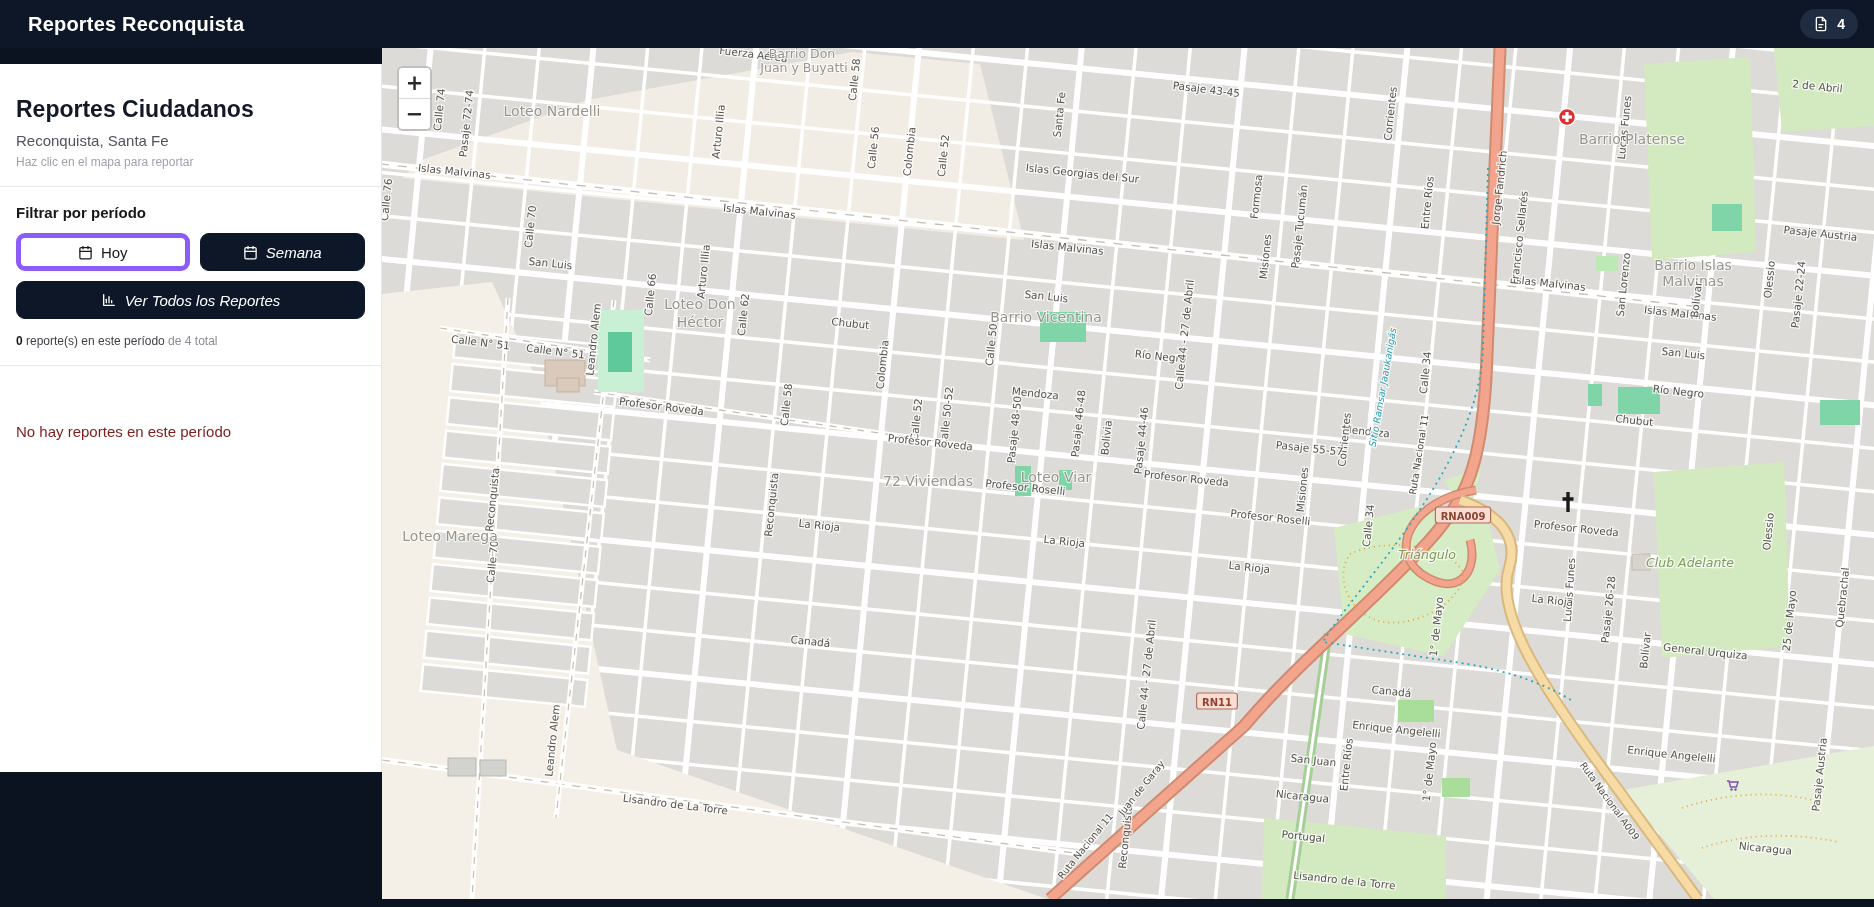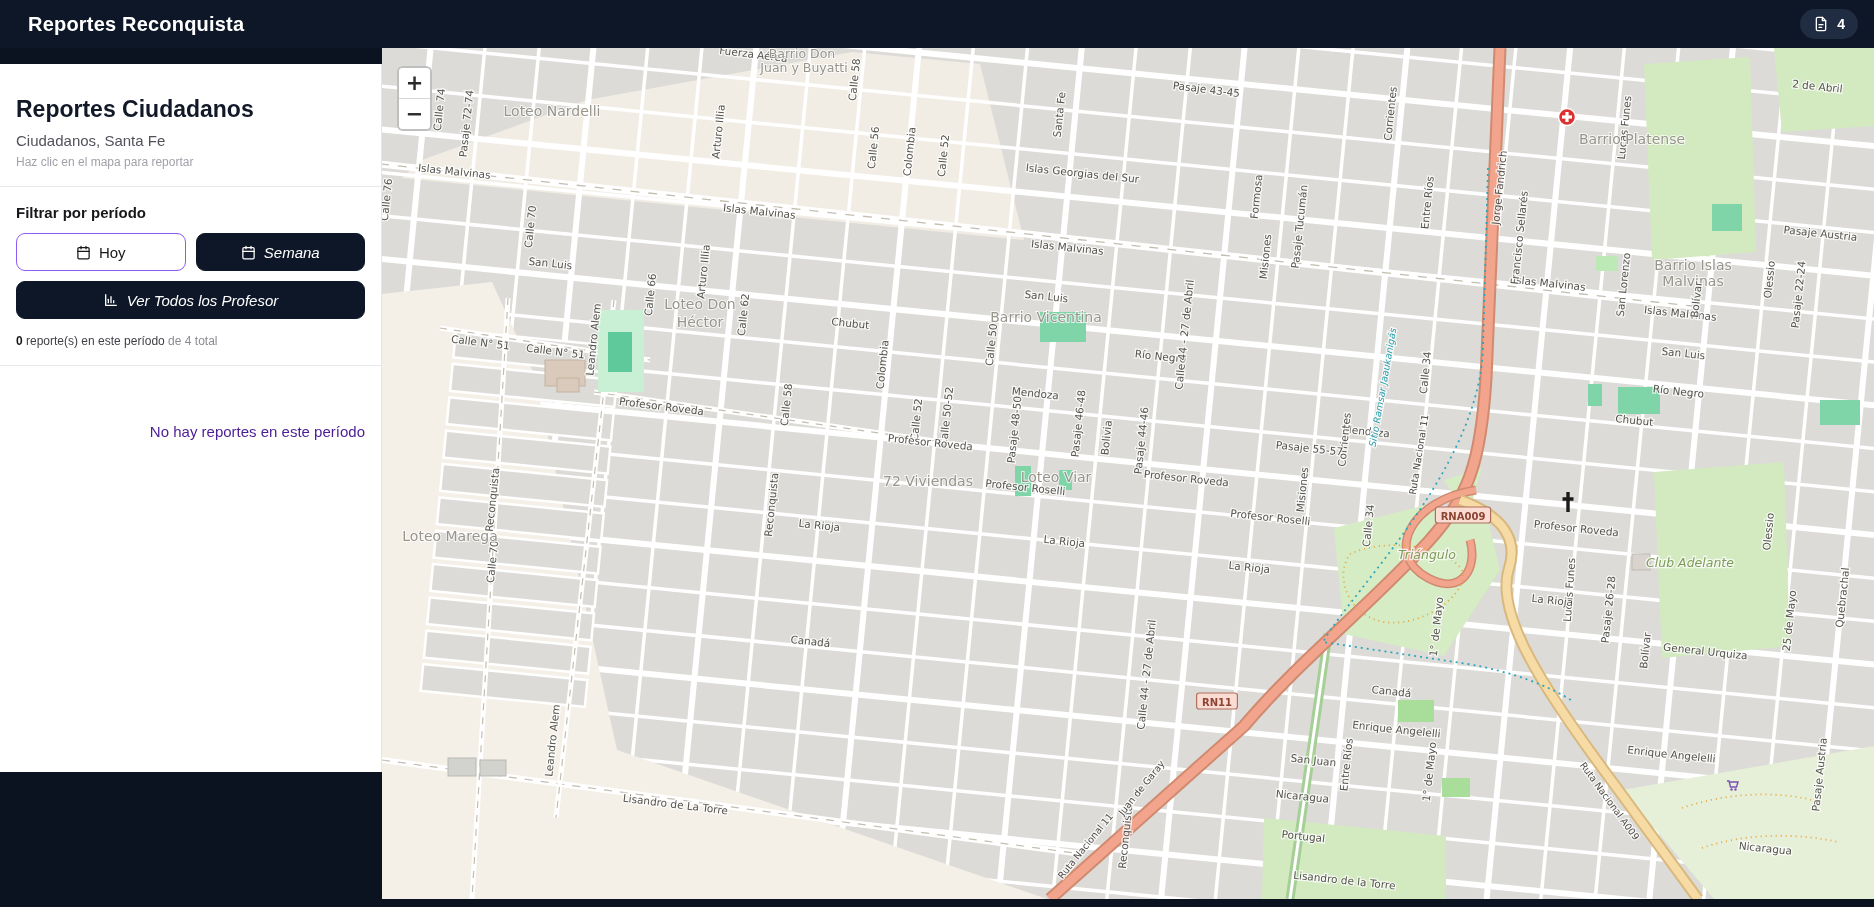--- a/index.html
+++ b/index.html
@@ -19,27 +19,27 @@
            border-right:1px solid #e6e6e9;padding:32px 16px;z-index:30;margin-top:16px;}
   .sidebar h2{margin:0 0 9px 0;font-size:23px;font-weight:bold;color:#111827;}
   .sb-loc{font-size:15px;color:#52525b;margin:0 0 6px 0;}
   .sb-hint{font-size:12px;color:#a1a1aa;margin:0;}
   .sidebar hr{border:none;border-top:1px solid #e8e8ec;margin:17px -16px;}
   .sb-filter{font-size:15px;font-weight:bold;color:#18181b;margin:0 0 12px 0;}
   .btn-row{display:flex;gap:10px;}
   .btn{display:flex;align-items:center;justify-content:center;gap:8px;height:38px;border-radius:9px;
        font-size:15px;cursor:pointer;box-sizing:border-box;user-select:none;}
   .btn svg{display:block;}
-  .btn-outline{flex:1;background:#fff;border:1px solid #8b5cf6;color:#18181b;}
+  .btn-outline{flex:1;background:#fff;border:5px solid #8b5cf6;color:#18181b;}
   .btn-dark{flex:1;background:var(--navy,#0e1727);border:1px solid var(--navy,#0e1727);color:#fff;font-style:italic;}
   .btn-block{width:100%;margin-top:10px;}
   .sb-count{font-size:12px;color:#3f3f46;margin-top:15px;}
   .sb-count .n{font-weight:bold;color:#18181b;}
   .sb-count .muted{color:#8a8a93;}
-  .sb-empty{margin-top:57px;text-align:right;font-size:15px;color:#4c1d95;}
+  .sb-empty{margin-top:57px;text-align:left;font-size:15px;color:#7f1d1d;}
 
   
   .map{position:absolute;left:382px;top:48px;width:1492px;height:851px;background:#dcdbd7;overflow:hidden;z-index:10;}
   .map svg{position:absolute;left:0;top:0;}
   svg text{font-family:"DejaVu Sans",sans-serif;text-anchor:middle;paint-order:stroke;stroke:rgba(255,255,255,.75);stroke-width:2.6px;}
   svg text.st{font-size:10.5px;fill:#55534d;}
   svg text.pl{font-size:14px;fill:#97958c;stroke-width:2px;}
   svg text.pl2{font-size:12.5px;fill:#97958c;stroke-width:2px;}
   svg text.pk{font-size:12.5px;fill:#7d9c5a;font-style:italic;}
   svg text.rm{font-size:9.5px;fill:#2d9fae;font-style:italic;}
@@ -81,21 +81,21 @@
           <path d="M9 13h6"></path>
           <path d="M9 17h4"></path>
       </svg>
     </span>
     <span class="n">4</span>
   </div>
 </header>
 
 <aside class="sidebar">
   <h2>Reportes Ciudadanos</h2>
-  <p class="sb-loc">Ciudadanos, Santa Fe</p>
+  <p class="sb-loc">Reconquista, Santa Fe</p>
   <p class="sb-hint">Haz clic en el mapa para reportar</p>
   <hr>
   <p class="sb-filter">Filtrar por período</p>
   <div class="btn-row">
     <div class="btn btn-outline">
       <span>
         <svg width="15" height="15" viewBox="0 0 24 24" fill="none" stroke="#18181b" stroke-width="2" stroke-linecap="round" stroke-linejoin="round">
           <rect x="3" y="4" width="18" height="18" rx="2"></rect>
             <path d="M16 2v4M8 2v4M3 10h18"></path>
         </svg>
@@ -114,21 +114,21 @@
   </div>
   <div class="btn btn-dark btn-block">
     <span>
       <svg width="16" height="16" viewBox="0 0 24 24" fill="none" stroke="#ffffff" stroke-width="2" stroke-linecap="round" stroke-linejoin="round">
         <path d="M4 4v16h16"></path>
           <path d="M8 16v-5"></path>
           <path d="M12 16v-9"></path>
           <path d="M16 16v-3"></path>
       </svg>
     </span>
-    <span>Ver Todos los Profesor</span>
+    <span>Ver Todos los Reportes</span>
   </div>
   <p class="sb-count"><span class="n">0</span><span> reporte(s) en este período </span><span class="muted">de 4 total</span></p>
   <hr>
   <p class="sb-empty">No hay reportes en este período</p>
 </aside>
 
 <div class="map">
   <svg id="mapsvg" width="1492" height="851" viewBox="0 0 1492 851">
 
     <rect x="0" y="0" width="1492" height="851" fill="#dcdbd7"></rect>

